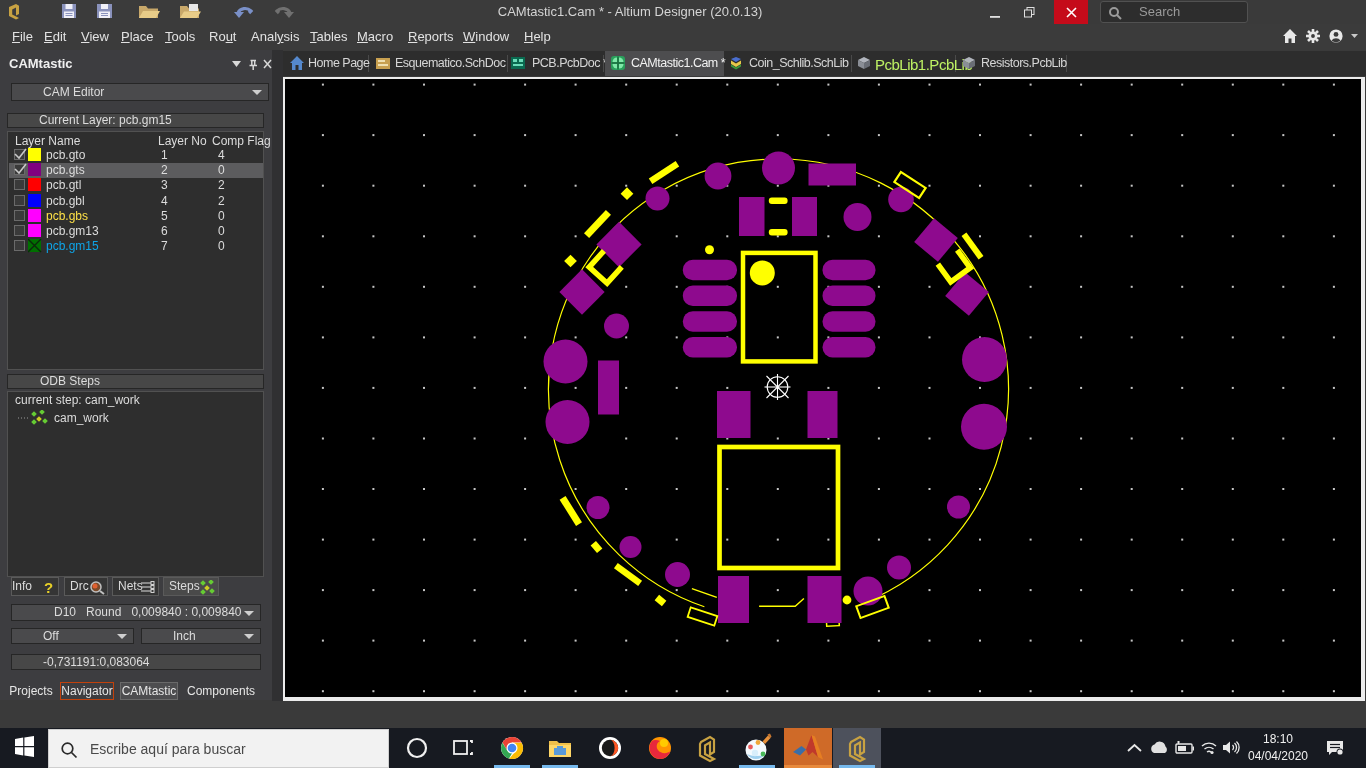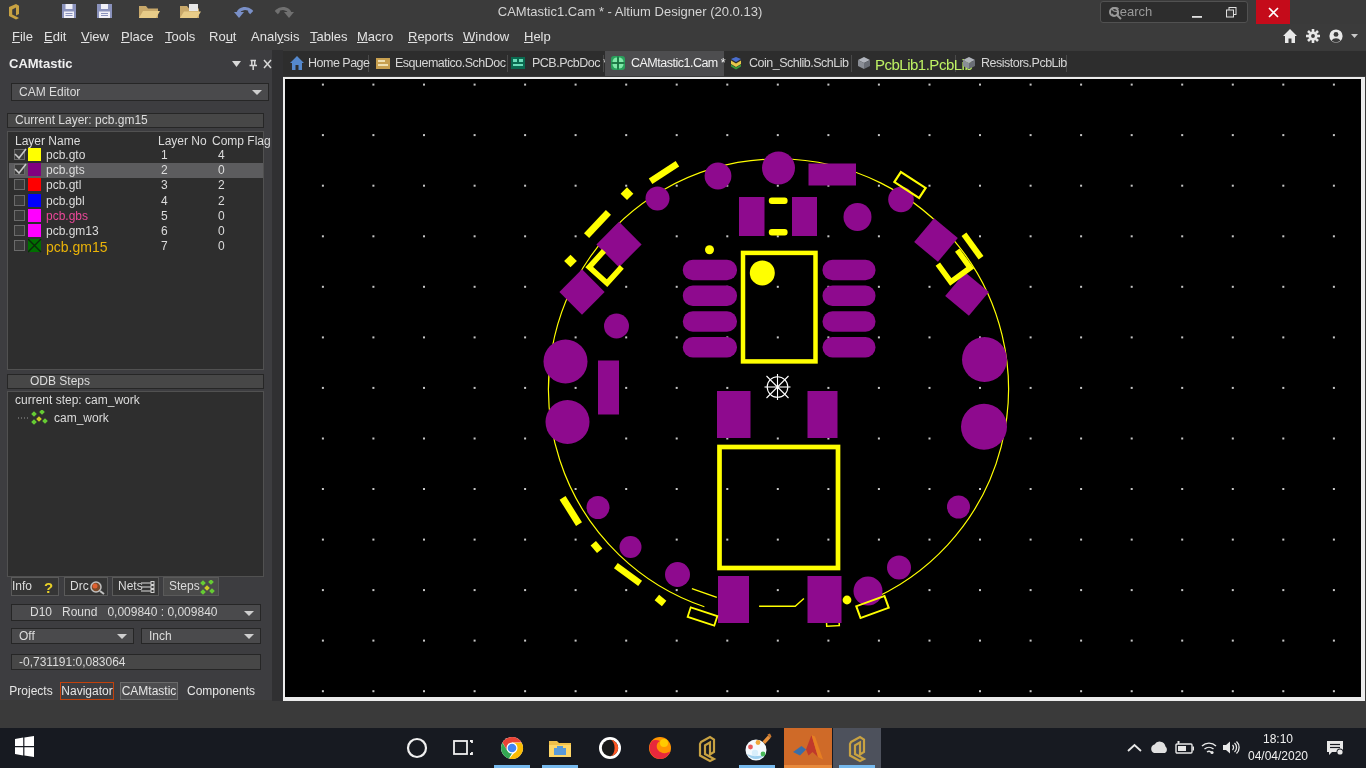--- a/index.html
+++ b/index.html
@@ -2,21 +2,21 @@
 <html><head>
 <meta charset="utf-8">
 <style>
   * { margin:0; padding:0; box-sizing:border-box; }
   html,body { width:1366px; height:768px; overflow:hidden; background:#3a3a3a;
     font-family:"Liberation Sans", sans-serif; }
   .abs { position:absolute; white-space:nowrap; }
   #app { position:relative; width:1366px; height:768px; }
 
   
-  #titlebar { position:absolute; left:0; top:0; width:1290px; height:24px; background:#3b3b3b; }
+  #titlebar { position:absolute; left:0; top:0; width:1088px; height:24px; background:#3b3b3b; }
   #titletext { position:absolute; left:0; top:4px; width:1260px; text-align:center;
     color:#d4d4d4; font-size:13px; }
   #searchbox { position:absolute; left:1100px; top:1px; width:148px; height:22px;
     background:#2d2d2d; border:1px solid #515151; border-radius:3px; color:#9a9a9a;
     font-size:13px; line-height:20px; }
   .winbtn { position:absolute; top:0; height:24px; text-align:center; color:#e8e8e8; }
   #btnclose { right:0; width:34px; background:#c50b1a; }
 
   
   #menubar { position:absolute; left:0; top:24px; width:1366px; height:26px; background:#3b3b3b;
@@ -26,21 +26,21 @@
 
   
   #tabstrip { position:absolute; left:283px; top:51px; width:1083px; height:25px; background:#2d2d2d; }
   .tsep { position:absolute; top:4px; width:1px; height:17px; background:#4a4a4a; }
 
   
   #panel { position:absolute; left:0; top:50px; width:272px; height:650px; background:#3d3d40; }
   #panelhdr { position:absolute; left:0; top:0; width:272px; height:28px; background:#3d3d40; }
   #panelhdr b { position:absolute; left:12px; top:6px; color:#f0f0f0; font-size:13px; }
   .inputbox { position:absolute; background:#4a4a4c; border:1px solid #262626; color:#dcdcdc;
-    font-size:12px; }
+    font-size:12px;padding-left:24px; }
   .ddarrow { position:absolute; right:6px; top:50%; margin-top:-2px; width:0; height:0;
     border-left:5px solid transparent; border-right:5px solid transparent; border-top:5px solid #cfcfcf; }
 
   
   #canvasframe { position:absolute; left:283px; top:76.5px; width:1082px; height:624.5px;
     background:#000; border-style:solid; border-color:#ececec;
     border-width:2.5px 4px 4.5px 2.5px; }
 
   
   #statusbar { position:absolute; left:0; top:700px; width:1366px; height:28px; background:#3a3a3a; }
@@ -92,21 +92,21 @@
       <g transform="translate(266,0)">
         <path d="M18 9 C16 4 9 3 5 7 L7 9" fill="none" stroke="#707070" stroke-width="3.2"></path>
         <path d="M22 8 L12 8 L17 14 Z" fill="#707070"></path>
       </g>
     </svg>
     <div id="searchbox">
       <svg class="abs" style="left:7px;top:4px" width="14" height="14" viewBox="0 0 14 14">
         <circle cx="6" cy="6" r="4" fill="none" stroke="#9a9a9a" stroke-width="2"></circle>
         <line x1="9" y1="9" x2="13" y2="13" stroke="#9a9a9a" stroke-width="2"></line>
       </svg>
-      <span style="margin-left:10px">Search</span>
+      <span style="margin-left:38px">Search</span>
     </div>
     <div class="winbtn" style="right:73px;width:40px">
       <svg width="12" height="12" viewBox="0 0 12 12" style="margin-top:8px">
         <rect x="1" y="8" width="10" height="1.8" fill="#e0e0e0"></rect>
       </svg>
     </div>
     <div class="winbtn" style="right:39px;width:40px">
       <svg width="11" height="11" viewBox="0 0 11 11" style="margin-top:7px">
         <rect x="3" y="0.5" width="7" height="7" fill="none" stroke="#e0e0e0" stroke-width="1"></rect>
         <rect x="0.5" y="3" width="7" height="7" fill="#3b3b3b" stroke="#e0e0e0" stroke-width="1"></rect>
@@ -258,41 +258,41 @@
           <div class="abs" style="left:38px;top:46.4px;color:#dcdcdc;font-size:12px">pcb.gtl</div>
           <div class="abs" style="left:153px;top:46.4px;color:#dcdcdc;font-size:12px">3</div>
           <div class="abs" style="left:210px;top:46.4px;color:#dcdcdc;font-size:12px">2</div>
           <div class="abs" style="left:6px;top:62.599999999999994px;width:11px;height:11px;background:#3a3a3a;border:1px solid #6a6a6a"></div>
           <div class="abs" style="left:20px;top:61.599999999999994px;width:13px;height:13px;background:#0000ff"></div>
           <div class="abs" style="left:38px;top:61.599999999999994px;color:#dcdcdc;font-size:12px">pcb.gbl</div>
           <div class="abs" style="left:153px;top:61.599999999999994px;color:#dcdcdc;font-size:12px">4</div>
           <div class="abs" style="left:210px;top:61.599999999999994px;color:#dcdcdc;font-size:12px">2</div>
           <div class="abs" style="left:6px;top:77.8px;width:11px;height:11px;background:#3a3a3a;border:1px solid #6a6a6a"></div>
           <div class="abs" style="left:20px;top:76.8px;width:13px;height:13px;background:#ff00ff"></div>
-          <div class="abs" style="left:38px;top:76.8px;color:#ec4899;font-size:12px">pcb.gbs</div>
+          <div class="abs" style="left:38px;top:76.8px;color:#fde047;font-size:12px">pcb.gbs</div>
           <div class="abs" style="left:153px;top:76.8px;color:#dcdcdc;font-size:12px">5</div>
           <div class="abs" style="left:210px;top:76.8px;color:#dcdcdc;font-size:12px">0</div>
           <div class="abs" style="left:6px;top:93px;width:11px;height:11px;background:#3a3a3a;border:1px solid #6a6a6a"></div>
           <div class="abs" style="left:20px;top:92px;width:13px;height:13px;background:#ff00ff"></div>
           <div class="abs" style="left:38px;top:92px;color:#dcdcdc;font-size:12px">pcb.gm13</div>
           <div class="abs" style="left:153px;top:92px;color:#dcdcdc;font-size:12px">6</div>
           <div class="abs" style="left:210px;top:92px;color:#dcdcdc;font-size:12px">0</div>
           <div class="abs" style="left:6px;top:108.19999999999999px;width:11px;height:11px;background:#3a3a3a;border:1px solid #6a6a6a"></div>
           <svg class="abs" style="left:20px;top:107.19999999999999px" width="14" height="14">
             <rect x="0" y="0" width="13" height="13" fill="#007000"></rect>
             <path d="M0 0 L13 13 M13 0 L0 13" stroke="#0a2a0a" stroke-width="1.4"></path>
           </svg>
-          <div class="abs" style="left:38px;top:107.19999999999999px;color:#eab308;font-size:14px">pcb.gm15</div>
+          <div class="abs" style="left:38px;top:107.19999999999999px;color:#0ea5e9;font-size:12px">pcb.gm15</div>
           <div class="abs" style="left:153px;top:107.19999999999999px;color:#dcdcdc;font-size:12px">7</div>
           <div class="abs" style="left:210px;top:107.19999999999999px;color:#dcdcdc;font-size:12px">0</div>
         </div>
     </div>
 
     <div class="inputbox" style="left:7px;top:324px;width:257px;height:15px;line-height:13px;background:#474747">
-      <span style="margin-left:22px">ODB Steps</span>
+      <span style="margin-left:8px">ODB Steps</span>
     </div>
     <div class="abs" style="left:7px;top:341px;width:257px;height:186px;background:#2e2e2e;border:1px solid #515151">
       <div class="abs" style="left:7px;top:1px;color:#dcdcdc;font-size:12px">current step: cam_work</div>
       <svg class="abs" style="left:10px;top:18px" width="34" height="15" viewBox="0 0 34 15">
         <line x1="0" y1="8" x2="12" y2="8" stroke="#9a9a9a" stroke-width="1" stroke-dasharray="1 2"></line>
         <g>
           <rect x="14" y="2" width="4" height="4" fill="#66cc33" transform="rotate(45 16 4)"></rect>
           <rect x="22" y="0" width="4" height="4" fill="#66cc33" transform="rotate(45 24 2)"></rect>
           <rect x="19" y="7" width="4" height="4" fill="#cccc22" transform="rotate(45 21 9)"></rect>
           <rect x="14" y="10" width="4" height="4" fill="#66cc33" transform="rotate(45 16 12)"></rect>
@@ -706,20 +706,27 @@
   </div>
 
 
   <div id="taskbar">
     <svg class="abs" style="left:15px;top:8px" width="19" height="21" viewBox="0 0 19 21">
       <path d="M0 3.1 L8.2 1.6 L8.2 9.9 L0 9.9 Z" fill="#fff"></path>
       <path d="M9.4 1.4 L19 0 L19 9.9 L9.4 9.9 Z" fill="#fff"></path>
       <path d="M0 11.2 L8.2 11.2 L8.2 19.4 L0 17.9 Z" fill="#fff"></path>
       <path d="M9.4 11.2 L19 11.2 L19 21 L9.4 19.6 Z" fill="#fff"></path>
     </svg>
+    <div id="tsearch">
+      <svg class="abs" style="left:11px;top:11px" width="18" height="18" viewBox="0 0 18 18">
+        <circle cx="7.5" cy="7.5" r="5.3" fill="none" stroke="#2a2a2a" stroke-width="1.7"></circle>
+        <line x1="11.5" y1="11.5" x2="16.5" y2="16.5" stroke="#2a2a2a" stroke-width="1.7"></line>
+      </svg>
+      <span style="margin-left:41px">Escribe aquí para buscar</span>
+    </div>
     <div id="taskicons">
         <div class="abs" style="left:397px;top:0"><svg width="40" height="40" viewBox="0 0 40 40">
             <circle cx="20" cy="20" r="9" fill="none" stroke="#f0f0f0" stroke-width="2.2"></circle>
           </svg></div>
         <div class="abs" style="left:443px;top:0"><svg width="40" height="40" viewBox="0 0 40 40">
             <g fill="none" stroke="#f0f0f0" stroke-width="1.8">
               <rect x="11" y="13" width="13" height="13"></rect>
               <path d="M27 13 L29 13 L29 15 M27 26 L29 26 L29 24"></path>
             </g>
           </svg></div>

